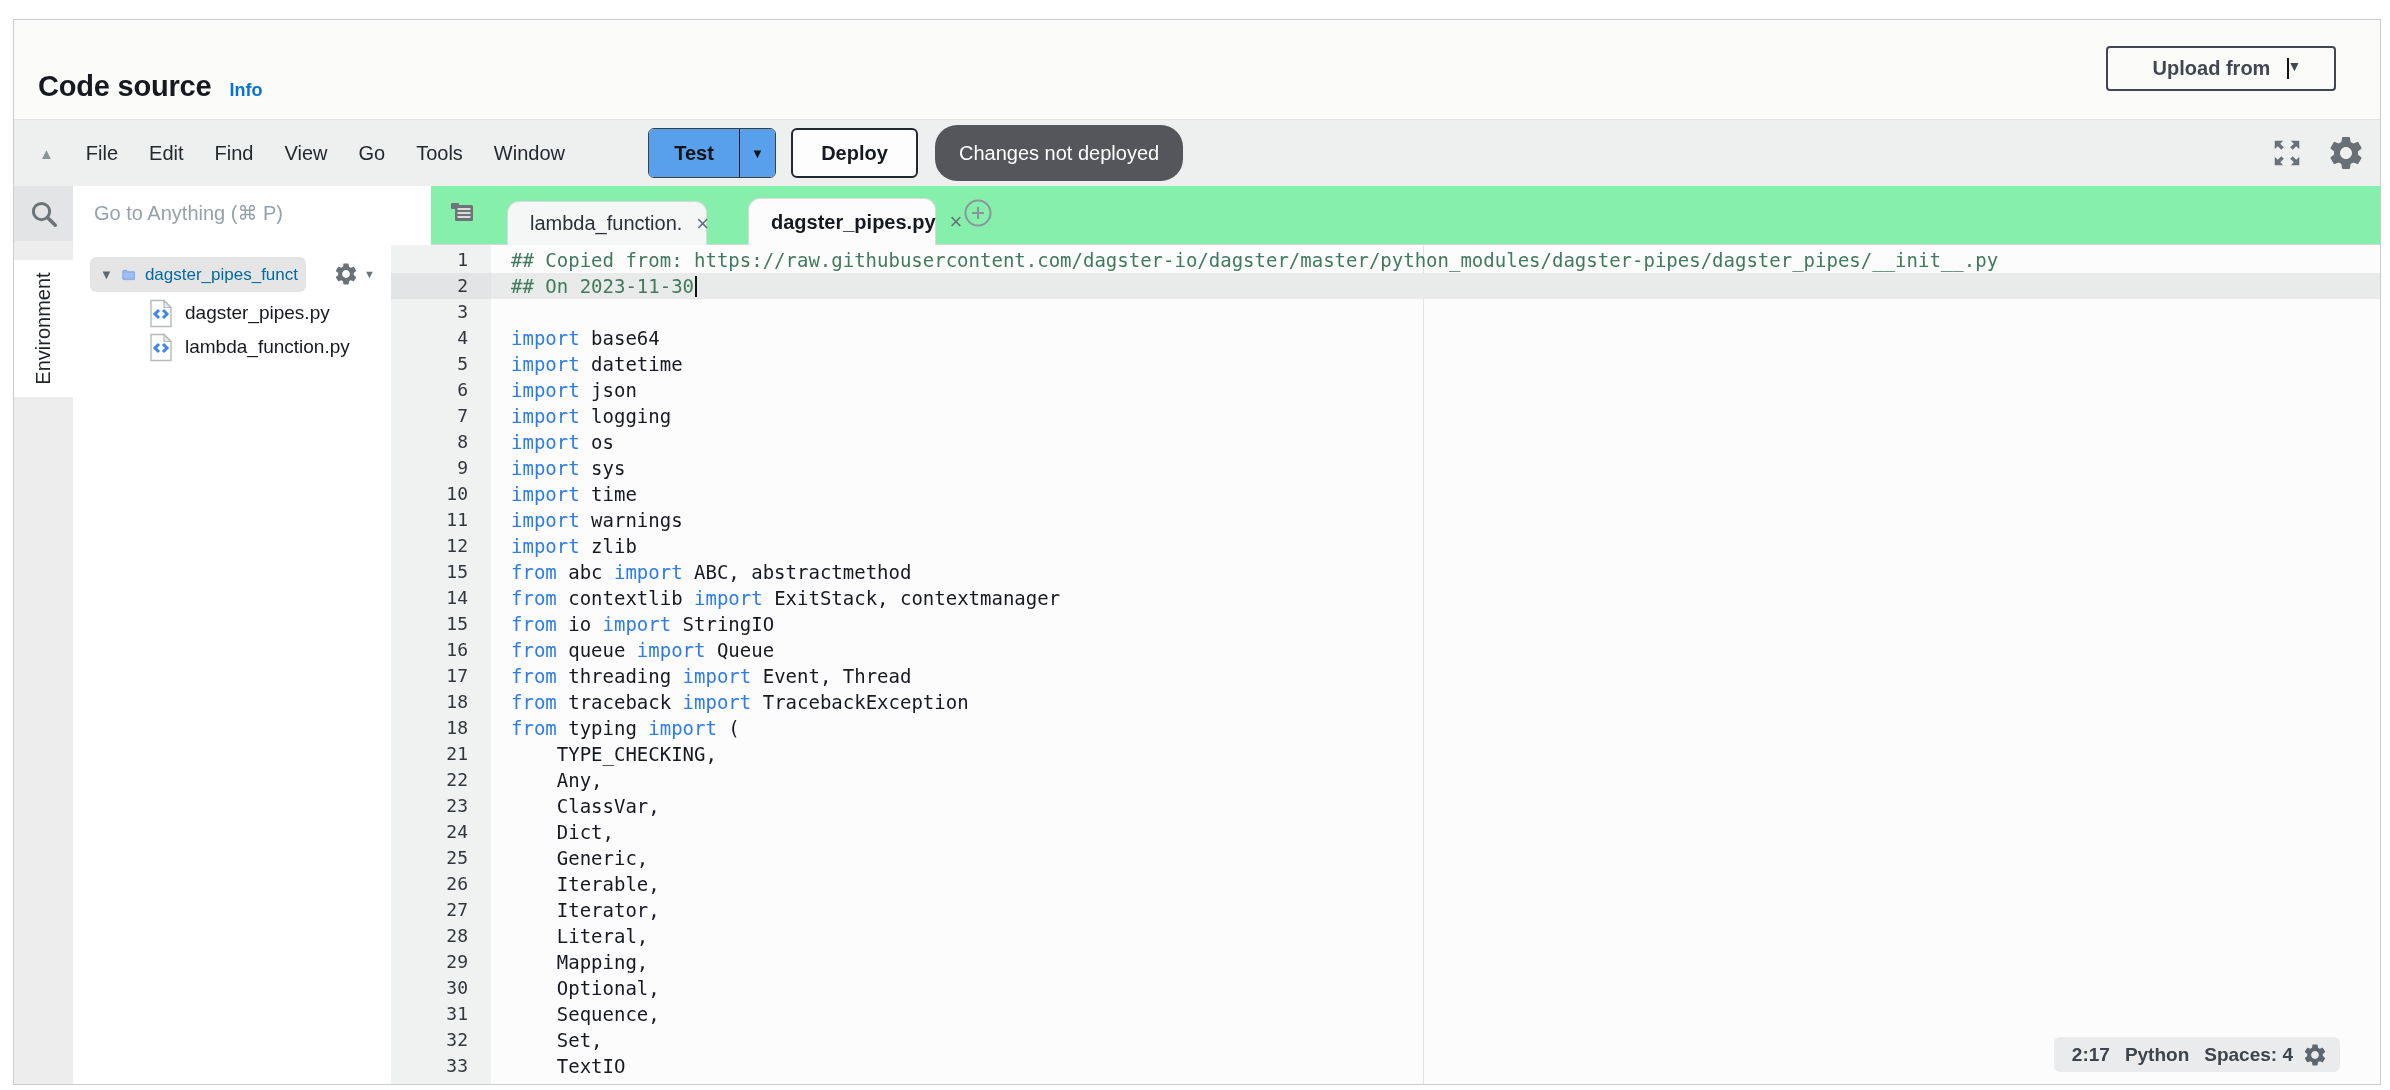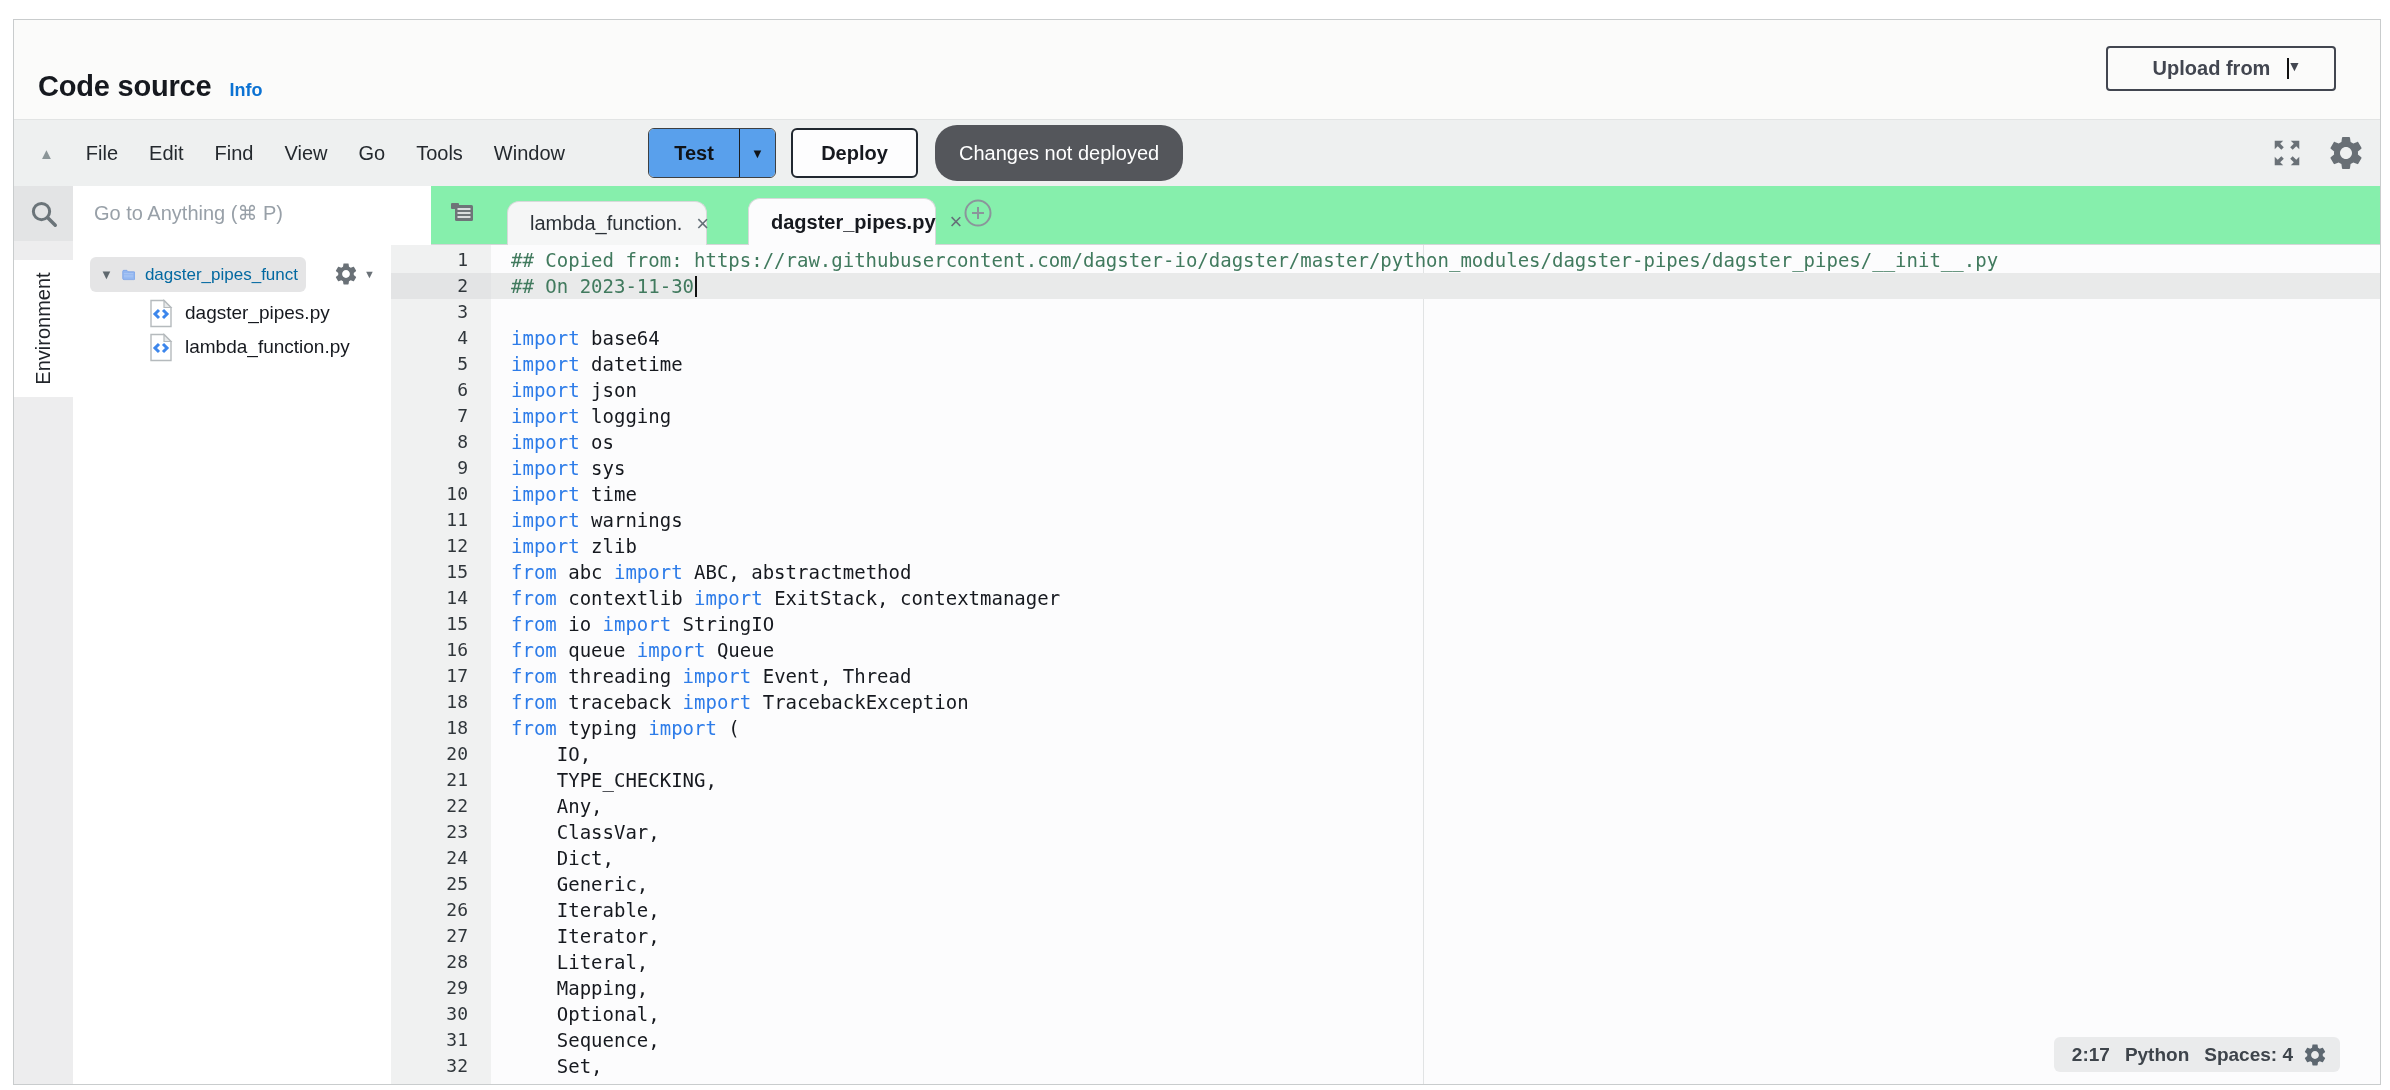--- a/index.html
+++ b/index.html
@@ -311,24 +311,20 @@
         </div>
         <div class="code-row">
           <div class="gutter-cell">18</div>
           <div class="code-cell"><span class="tok-k">from</span><span class="tok-p"> traceback </span><span class="tok-k">import</span><span class="tok-p"> TracebackException</span></div>
         </div>
         <div class="code-row">
           <div class="gutter-cell">18</div>
           <div class="code-cell"><span class="tok-k">from</span><span class="tok-p"> typing </span><span class="tok-k">import</span><span class="tok-p"> (</span></div>
         </div>
         <div class="code-row">
-          <div class="gutter-cell">20</div>
-          <div class="code-cell"><span class="tok-p">    IO,</span></div>
-        </div>
-        <div class="code-row">
           <div class="gutter-cell">21</div>
           <div class="code-cell"><span class="tok-p">    TYPE_CHECKING,</span></div>
         </div>
         <div class="code-row">
           <div class="gutter-cell">22</div>
           <div class="code-cell"><span class="tok-p">    Any,</span></div>
         </div>
         <div class="code-row">
           <div class="gutter-cell">23</div>
           <div class="code-cell"><span class="tok-p">    ClassVar,</span></div>

